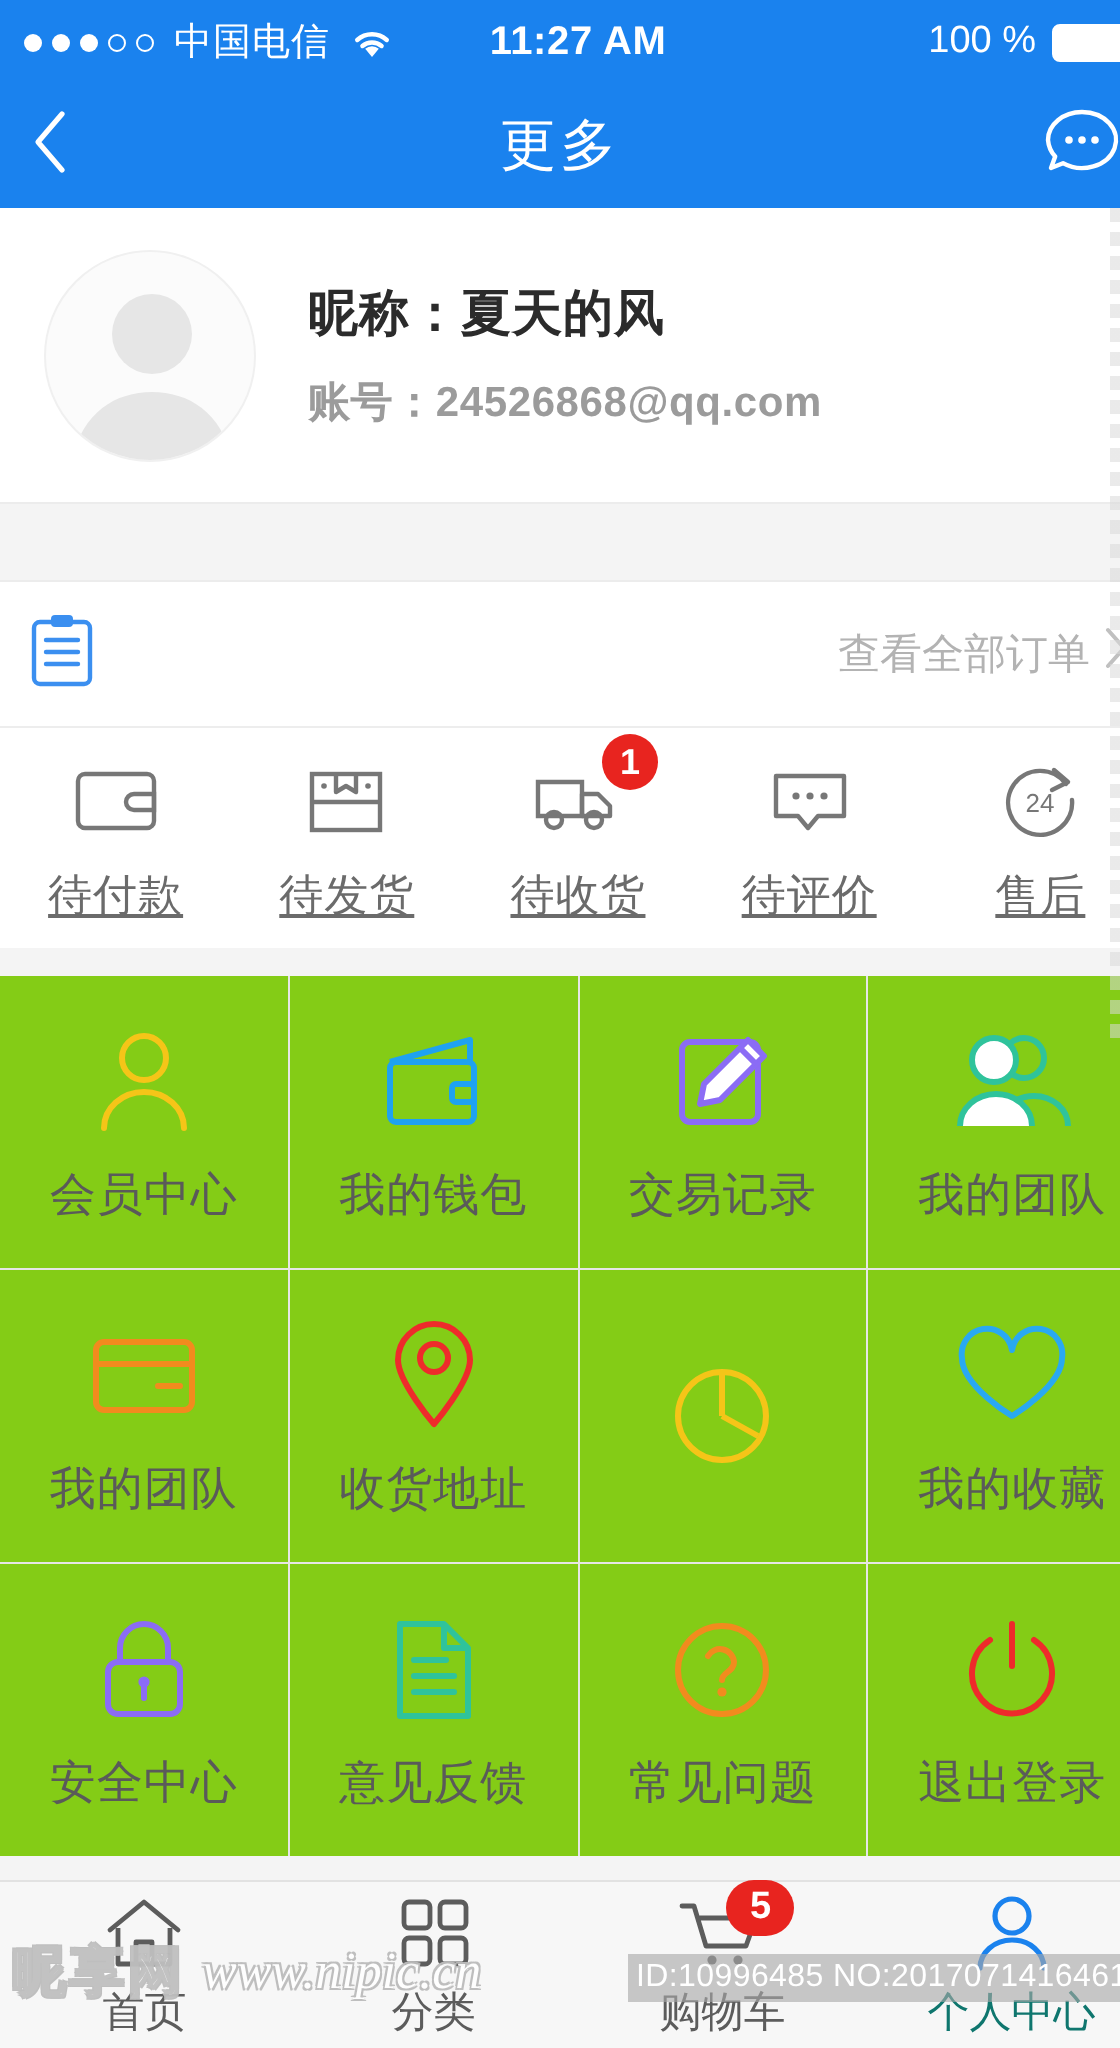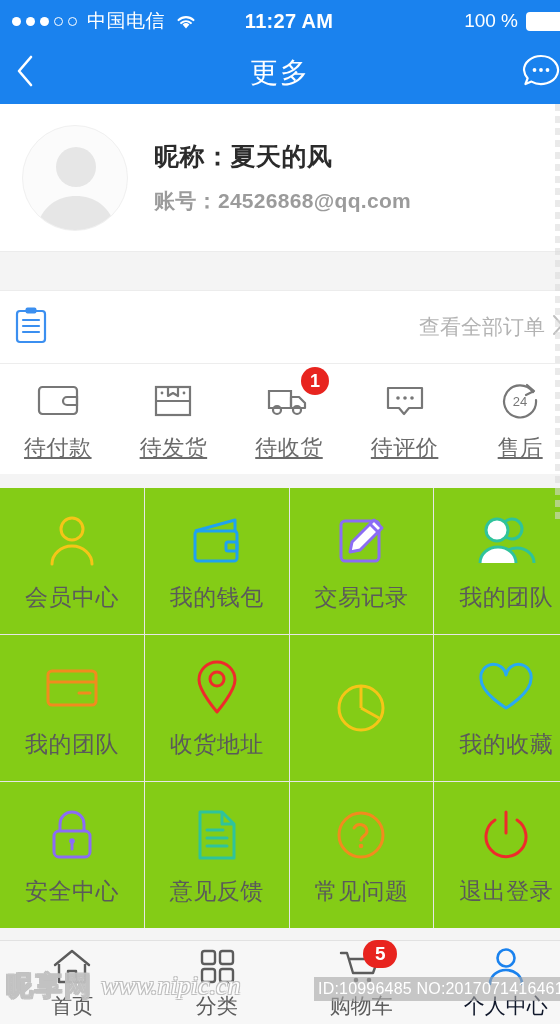--- a/index.html
+++ b/index.html
@@ -125,21 +125,21 @@
     position: absolute; left: 0; bottom: 0; width: 578px; height: 84px;
     background: #f7f7f7; border-top: 1px solid #e2e2e2;
     display: flex; align-items: center;
   }
   .tab {
     flex: 1; display: flex; flex-direction: column; align-items: center; justify-content: center;
     height: 100%; position: relative;
   }
   .tab .ti { height: 40px; display: flex; align-items: center; justify-content: center; position: relative; }
   .tab .tl { font-size: 21px; color: #5c5c5c; margin-top: 6px; }
-  .tab.active .tl { color: #0f172a; }
+  .tab.active .tl { color: #0f766e; }
   .cart-badge {
     position: absolute; top: -6px; left: 26px;
     min-width: 34px; height: 28px; border-radius: 14px; background: #e8241f;
     color: #fff; font-size: 19px; font-weight: bold;
     display: flex; align-items: center; justify-content: center; padding: 0 7px;
   }
 
   
   .wm-left {
     position: absolute; left: 6px; bottom: 20px; z-index: 30;

